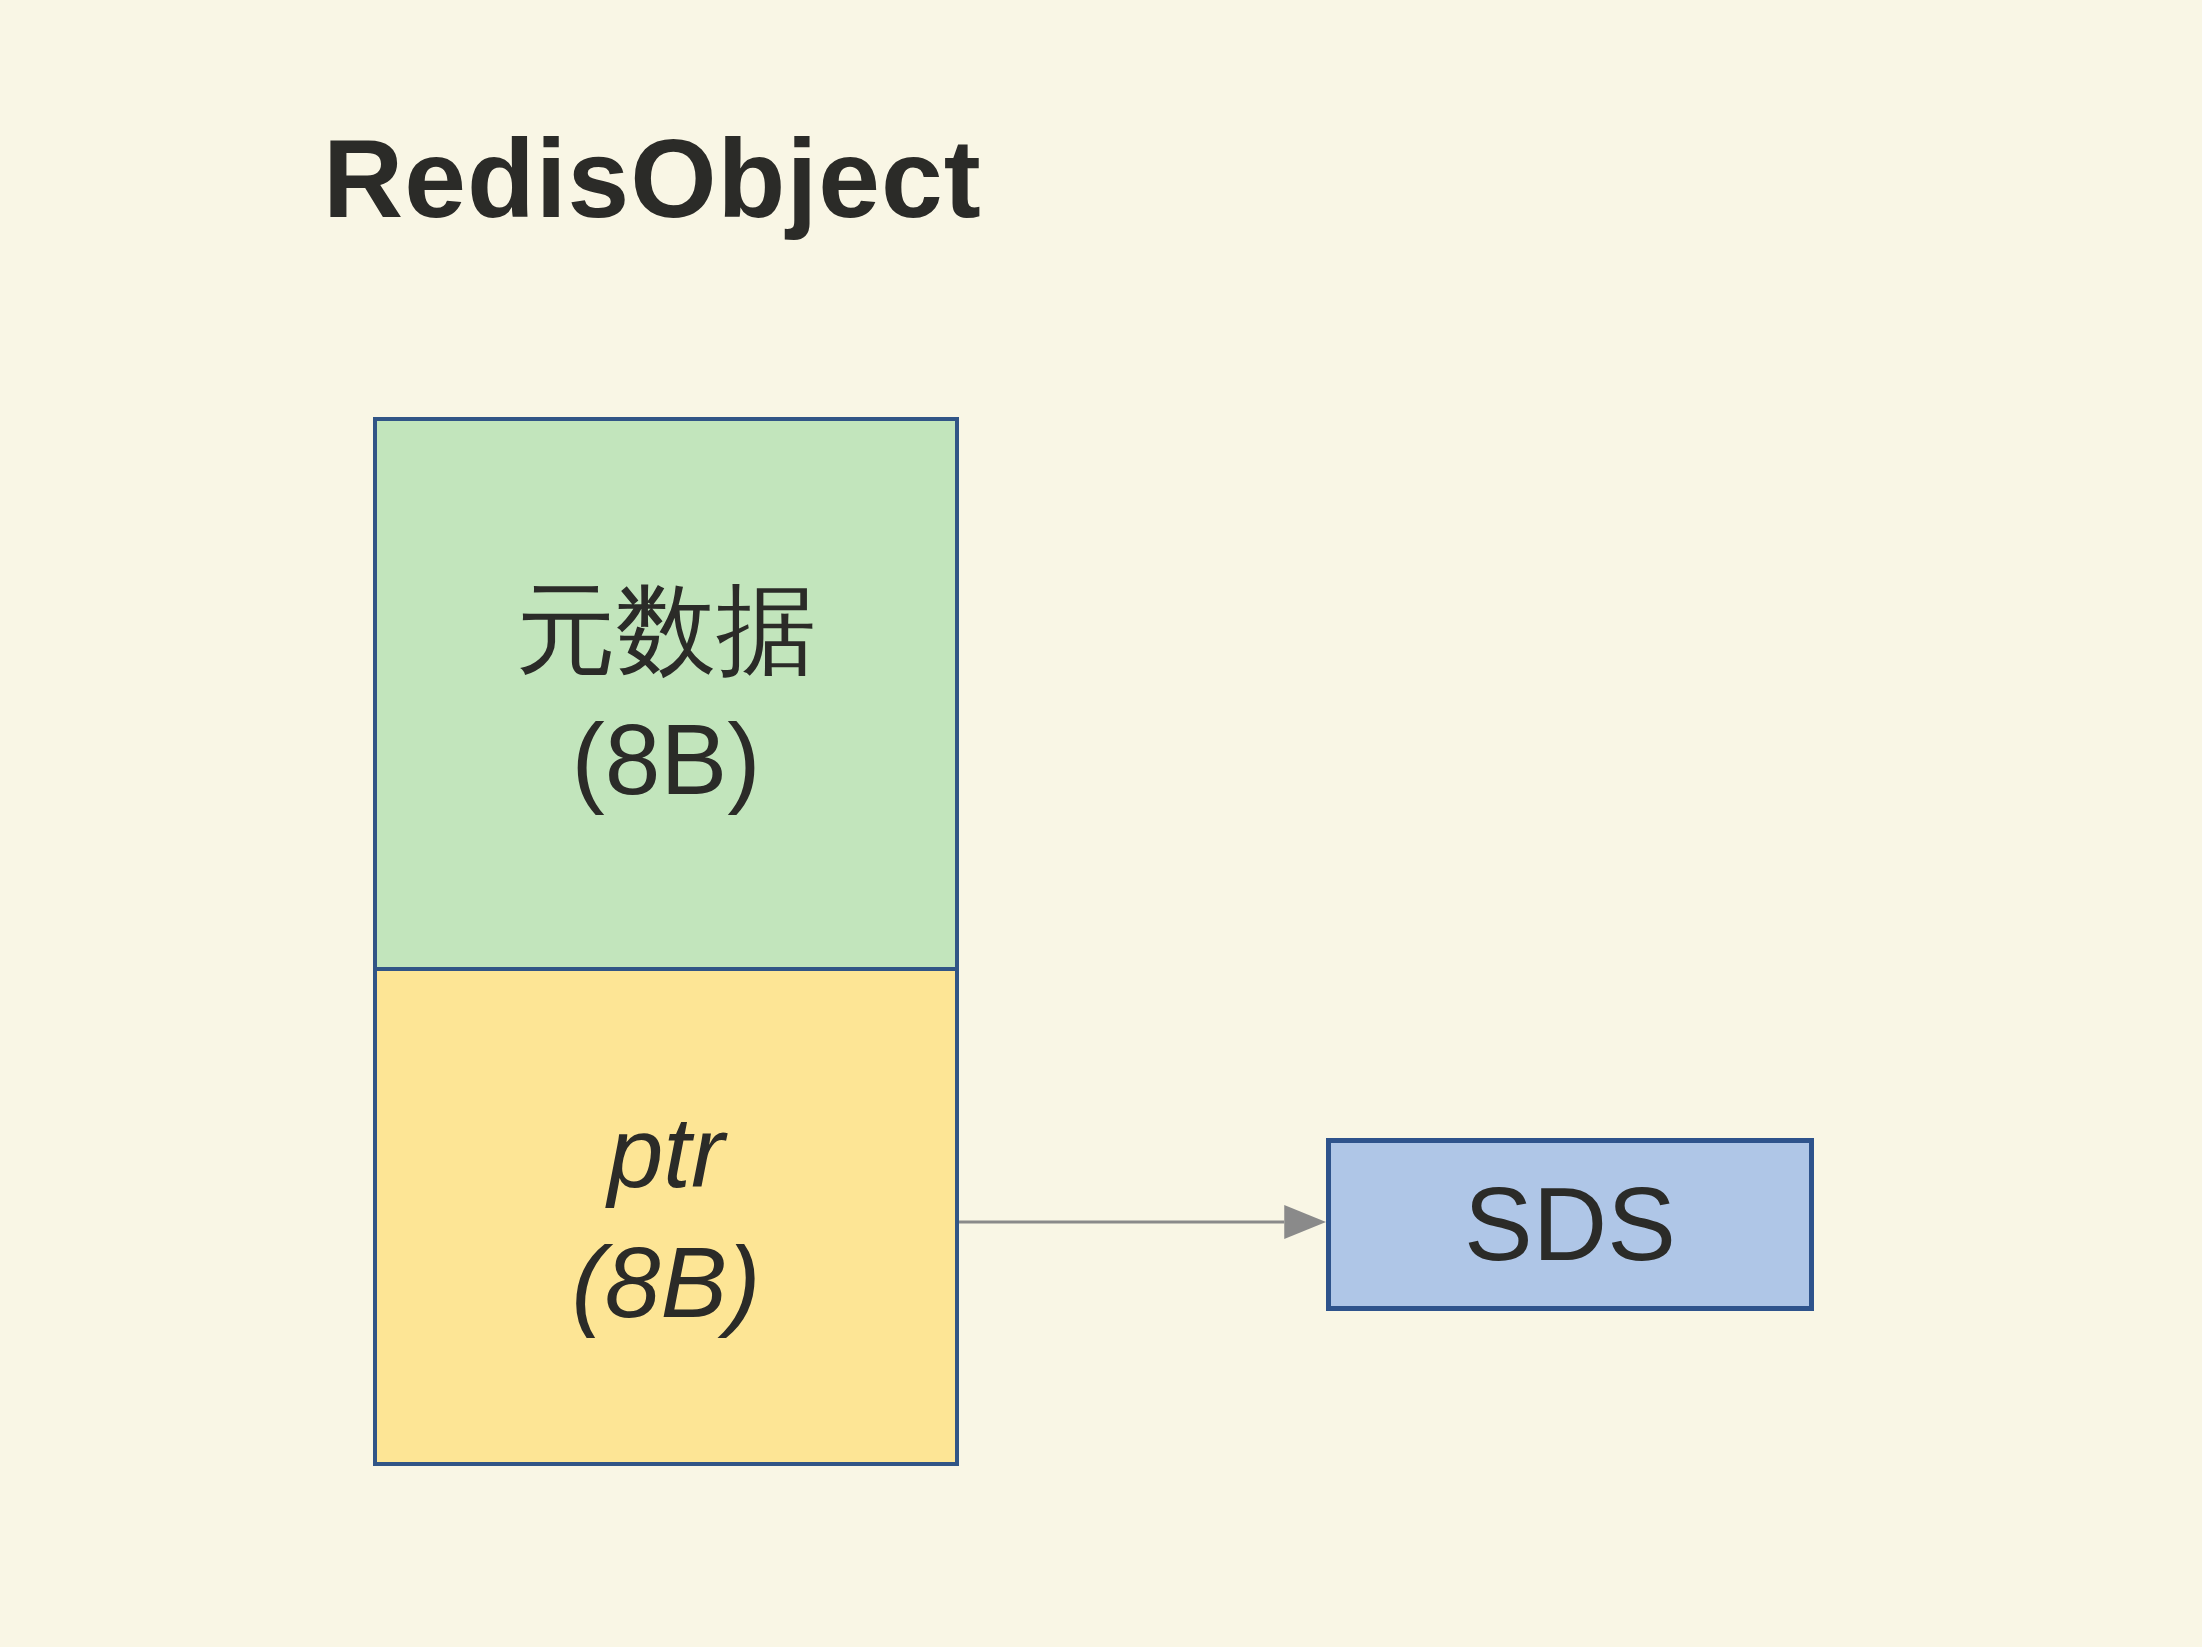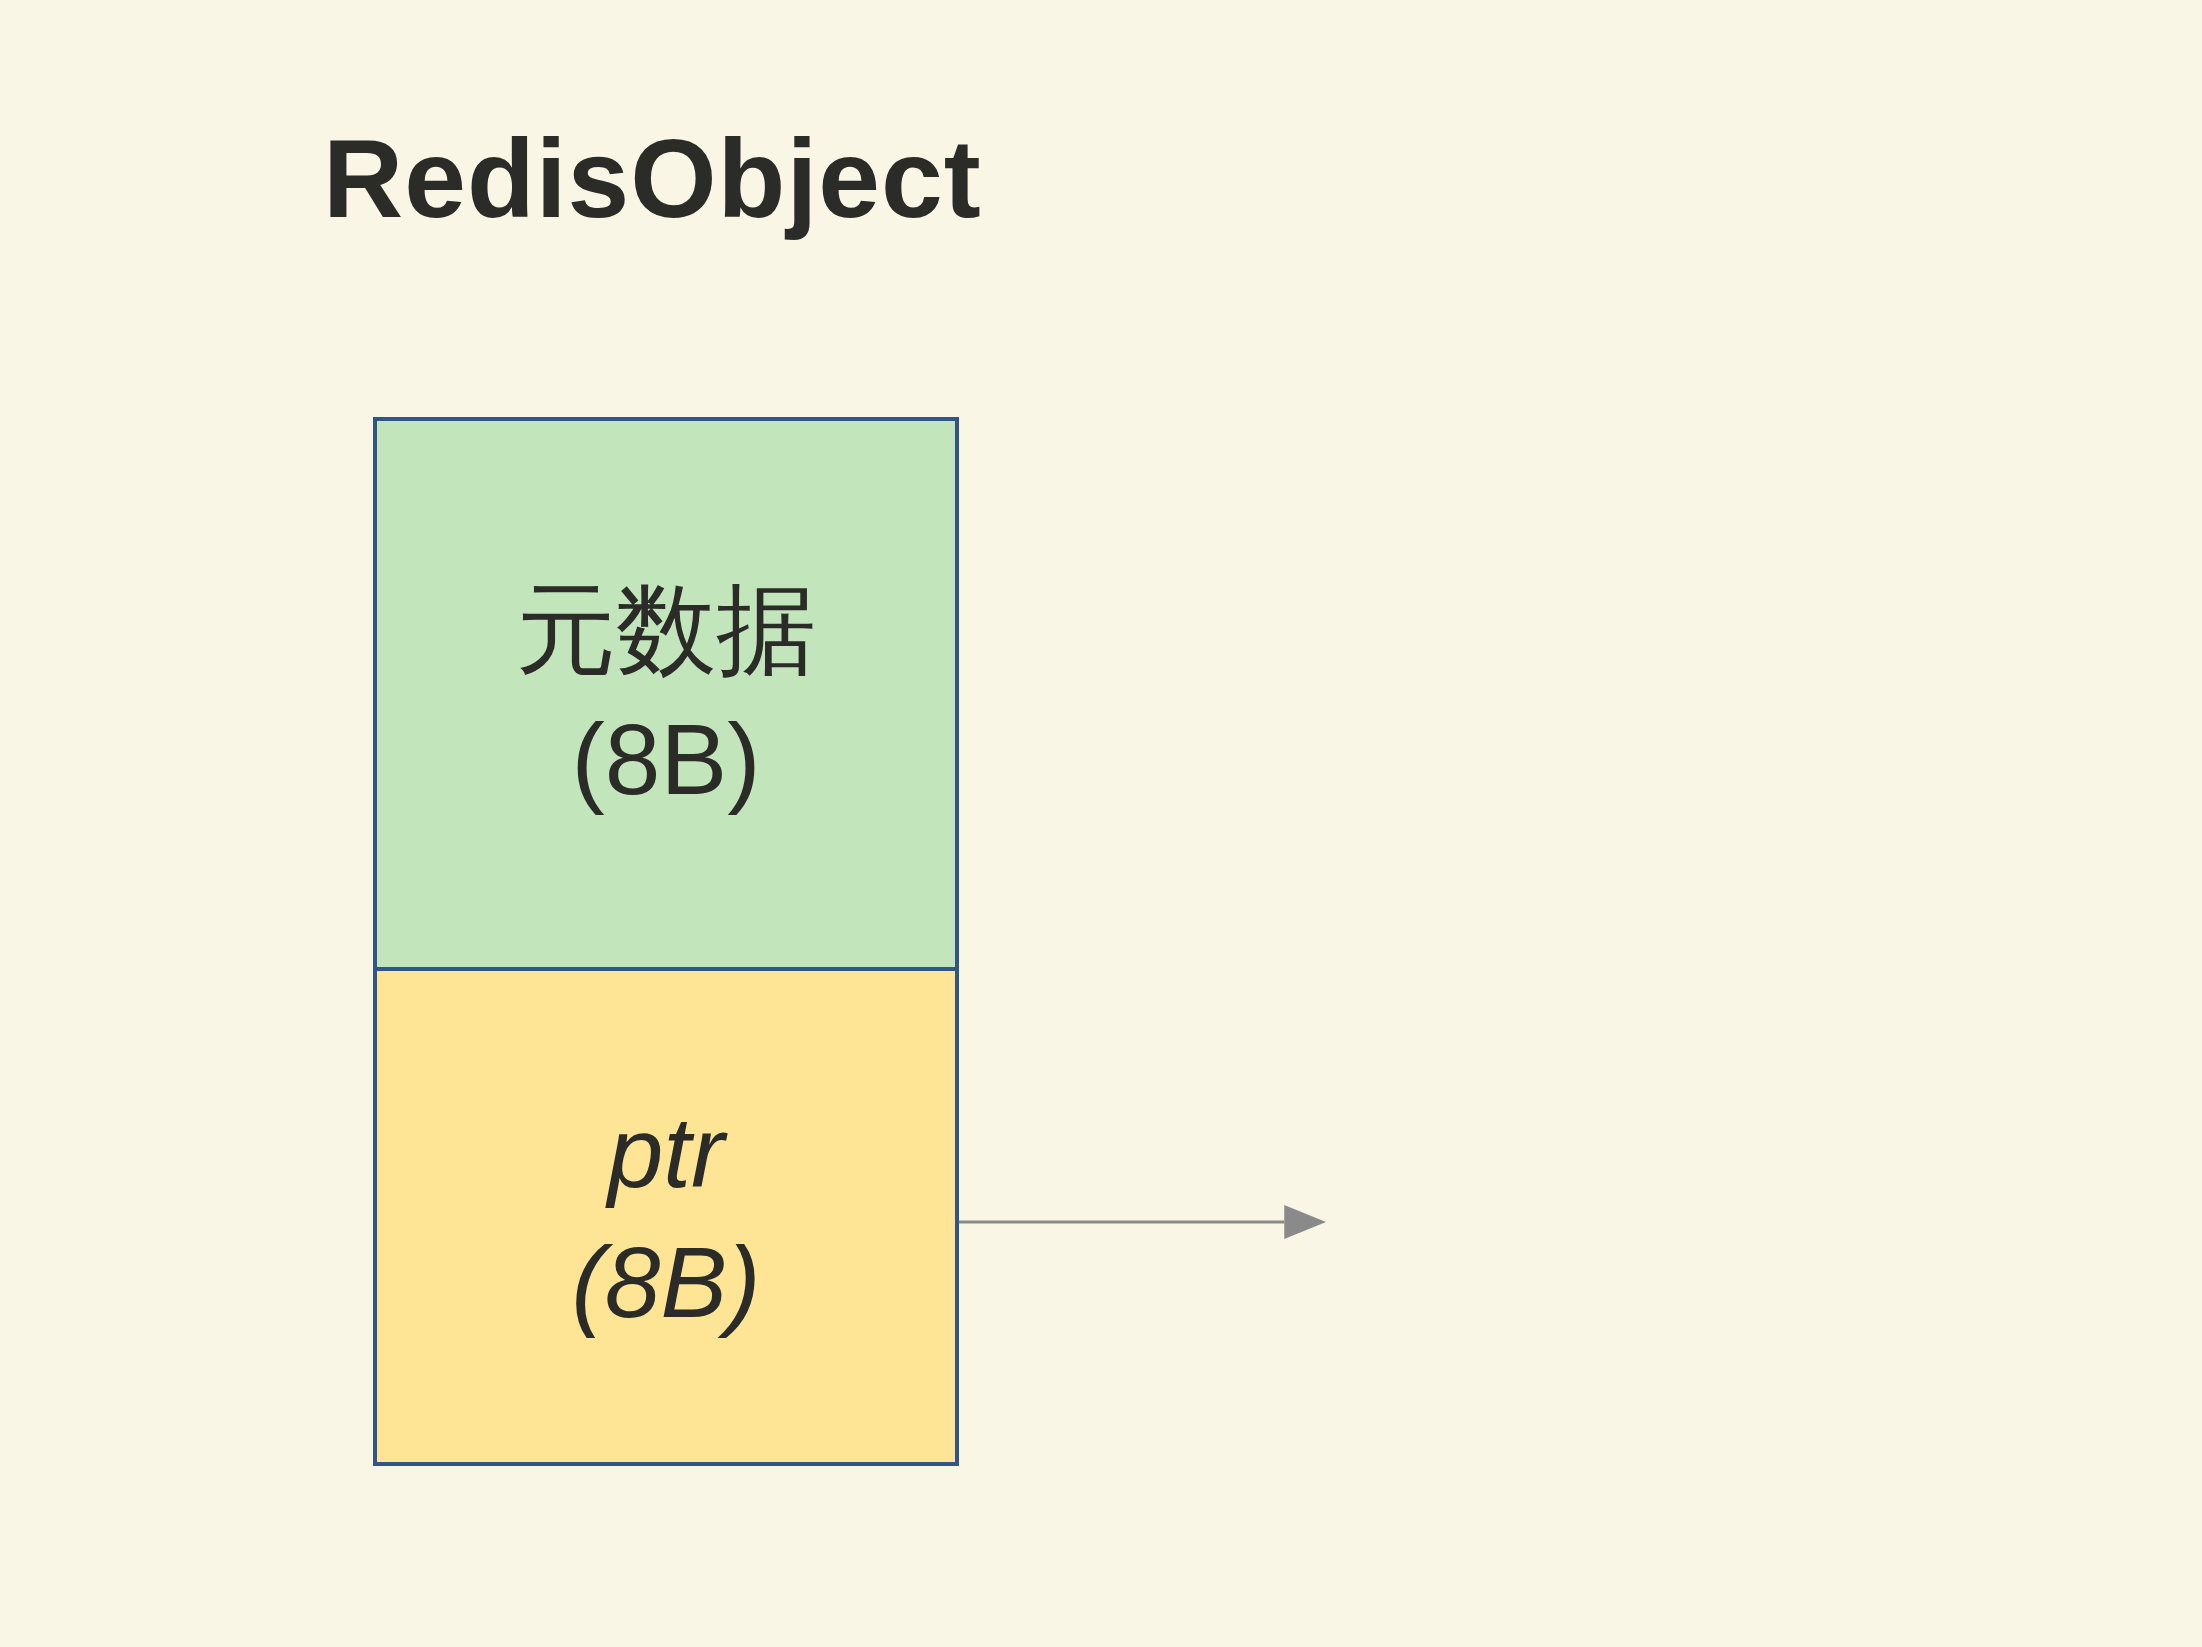--- a/index.html
+++ b/index.html
@@ -91,15 +91,18 @@
       <div class="cell-line">(8B)</div>
     </div>
 
   </div>
 
   <svg class="arrow" viewBox="0 0 370 40" xmlns="http://www.w3.org/2000/svg">
     <line x1="0" y1="20" x2="327" y2="20" stroke-width="3" style="stroke: rgb(138, 138, 138);"></line>
     <polygon points="327,3 369,20 327,37" style="fill: rgb(138, 138, 138);"></polygon>
   </svg>
 
+  <div class="sds-box" style="background-color: rgb(175, 198, 231); border-color: rgb(46, 83, 140); color: rgb(43, 43, 40);">
+    <div>SDS</div>
+  </div>
 
 </div>
 
 
 </body></html>

